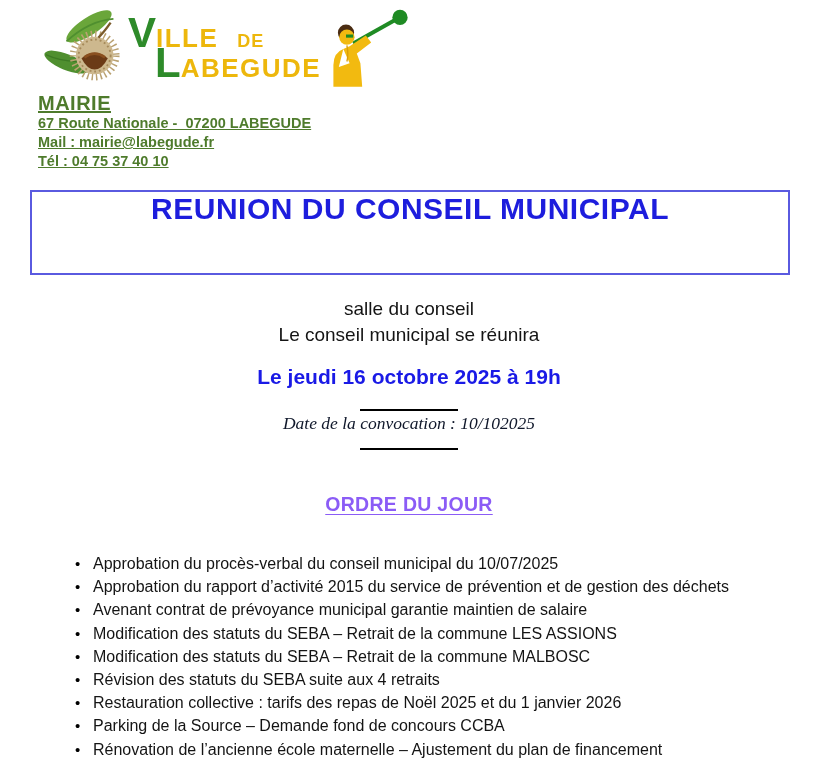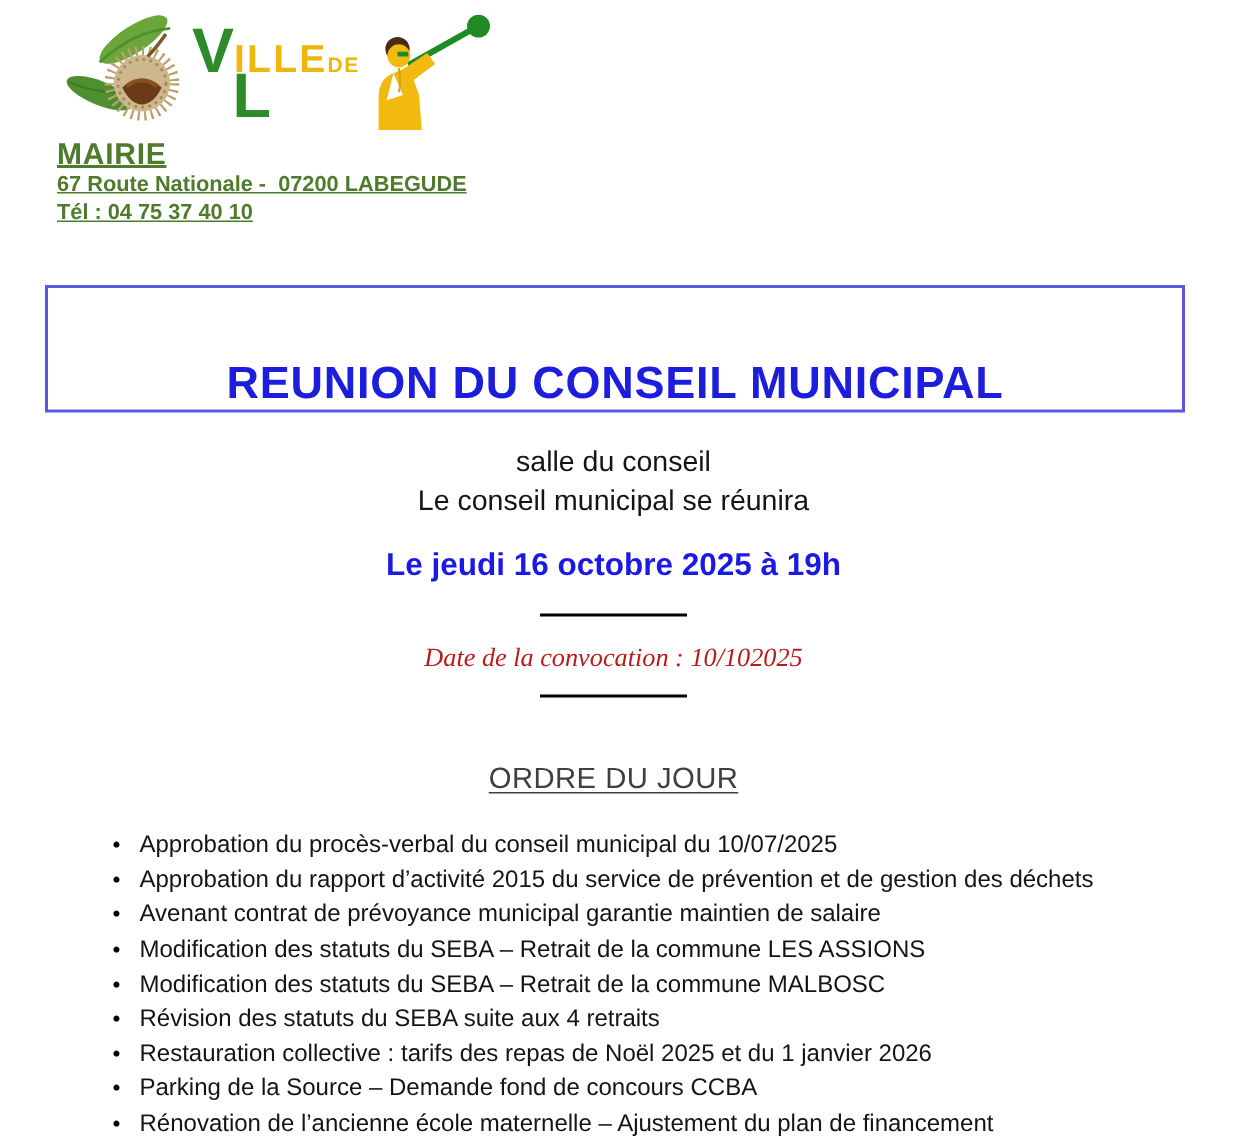--- a/index.html
+++ b/index.html
@@ -13,45 +13,45 @@
   .page { position:relative; width:836px; height:765px; background:#fff; }
 
   
   .logo { position:absolute; left:42px; top:5px; height:86px; display:flex; align-items:center; }
   .chestnut-svg { width:94px; height:86px; flex:0 0 auto; }
   .blower-svg { width:90px; height:86px; flex:0 0 auto; margin-left:-2px; }
   .logo-text { margin-left:-8px; padding-top:2px; }
   .lt-line { display:flex; align-items:baseline; }
   .lt-big { font-size:42px; font-weight:bold; color:#2e8b2a; line-height:0.85; }
   .lt-mid { font-size:26px; font-weight:bold; color:#edb70c; letter-spacing:1.5px; }
-  .lt-de  { font-size:14px; font-weight:bold; color:#edb70c; margin-left:0; letter-spacing:1px; }
+  .lt-de  { font-size:18px; font-weight:bold; color:#edb70c; margin-left:19px; letter-spacing:1px; }
   .lt-line2 { margin-top:-9px; margin-left:27px; }
 
   
   .contact { position:absolute; left:38px; top:92px; color:#4e7b2c; font-weight:bold;text-decoration:underline; }
   .contact-title { font-size:20px; letter-spacing:0.5px; line-height:22px; }
   .contact-line  { font-size:14.5px; line-height:19px; white-space:pre-wrap; }
   .contact-line:first-of-type { margin-top:7px; }
 
   
   .banner { position:absolute; left:30px; top:190px; width:760px; height:85px;
             border:2px solid #5a5ae0; background:#fff;
-            display:flex; align-items:flex-end; justify-content:center; }
+            display:flex; align-items:flex-start; justify-content:center; }
   .banner-title { font-size:30px; font-weight:bold; color:#1d1ddd; letter-spacing:0.5px; }
 
   
   .center-col { position:absolute; left:0; right:18px; top:296px; text-align:center; }
   .meet-line { font-size:19px; line-height:26px; color:#141414; }
   .meet-datetime { margin-top:15px; font-size:21px; line-height:28px; font-weight:bold; color:#1a1ae6; }
   .divider { width:98px; border-top:2px solid #000; margin:18px auto 0; height:0; }
   .divider.second { margin-top:13px; }
-  .convocation { margin-top:15px; font-family:"Liberation Serif", serif; font-style:italic;
-                 font-size:17.5px; line-height:24px; color:#b91c1c; }
-  .agenda-heading { display:inline-block; margin-top:43px; font-size:19.5px; font-weight:normal;
-                    text-decoration:underline; text-underline-offset:3px; letter-spacing:0.3px; color:#404040; }
+  .convocation { margin-top:0; font-family:"Liberation Serif", serif; font-style:italic;
+                 font-size:17.5px; line-height:24px; color:#0f172a; }
+  .agenda-heading { display:inline-block; margin-top:43px; font-size:19.5px; font-weight:bold;
+                    text-decoration:underline; text-underline-offset:3px; letter-spacing:0.3px; color:#8b5cf6; }
 
   
   .agenda { position:absolute; left:75px; top:552px; right:30px; list-style:none; }
   .agenda li { display:flex; align-items:baseline; font-size:16px; line-height:23.2px; color:#141414; }
   .agenda .bullet { flex:0 0 18px; font-size:15px; color:#000; }
 </style>
 </head>
 <body>
 
 <div class="page">
@@ -71,38 +71,40 @@
     </svg>
 
     <div class="logo-text">
       <div class="lt-line">
         <span class="lt-big">V</span>
           <span class="lt-mid">ILLE</span>
           <span class="lt-de">DE</span>
       </div>
       <div class="lt-line lt-line2">
         <span class="lt-big">L</span>
+          <span class="lt-mid">ABEGUDE</span>
       </div>
     </div>
 
     <svg class="blower-svg" viewBox="0 0 100 90" aria-hidden="true">
       <line x1="38" y1="40" x2="88" y2="12" stroke="#1f8b24" stroke-width="4.5"></line>
       <circle cx="90" cy="11" r="8.5" fill="#1f8b24"></circle>
       <circle cx="30" cy="28" r="9" fill="#4a2c12"></circle>
       <circle cx="31" cy="33" r="8.5" fill="#f2ba10"></circle>
       <rect x="30" y="30" width="8" height="3.5" fill="#1f8b24"></rect>
       <path d="M16,88 L16,64 Q16,50 27,46 L34,43 L52,31 L58,39 L42,51 L46,62 L48,88 Z" fill="#f2ba10"></path>
       <path d="M27,46 L34,62 L22,66 Z" fill="#ffffff"></path>
       <path d="M31,42 Q33,52 31,60" stroke="#d99e08" stroke-width="1.5" fill="none"></path>
     </svg>
   </div>
 
   <div class="contact">
     <div class="contact-title">MAIRIE</div>
     <div class="contact-line">67 Route Nationale -  07200 LABEGUDE</div>
+    <div class="contact-line">Mail : mairie@labegude.fr</div>
     <div class="contact-line">Tél : 04 75 37 40 10</div>
   </div>
 
   <div class="banner">
     <span class="banner-title">REUNION DU CONSEIL MUNICIPAL</span>
   </div>
 
   <section class="center-col">
     <p class="meet-line">salle du conseil</p>
     <p class="meet-line">Le conseil municipal se réunira</p>

